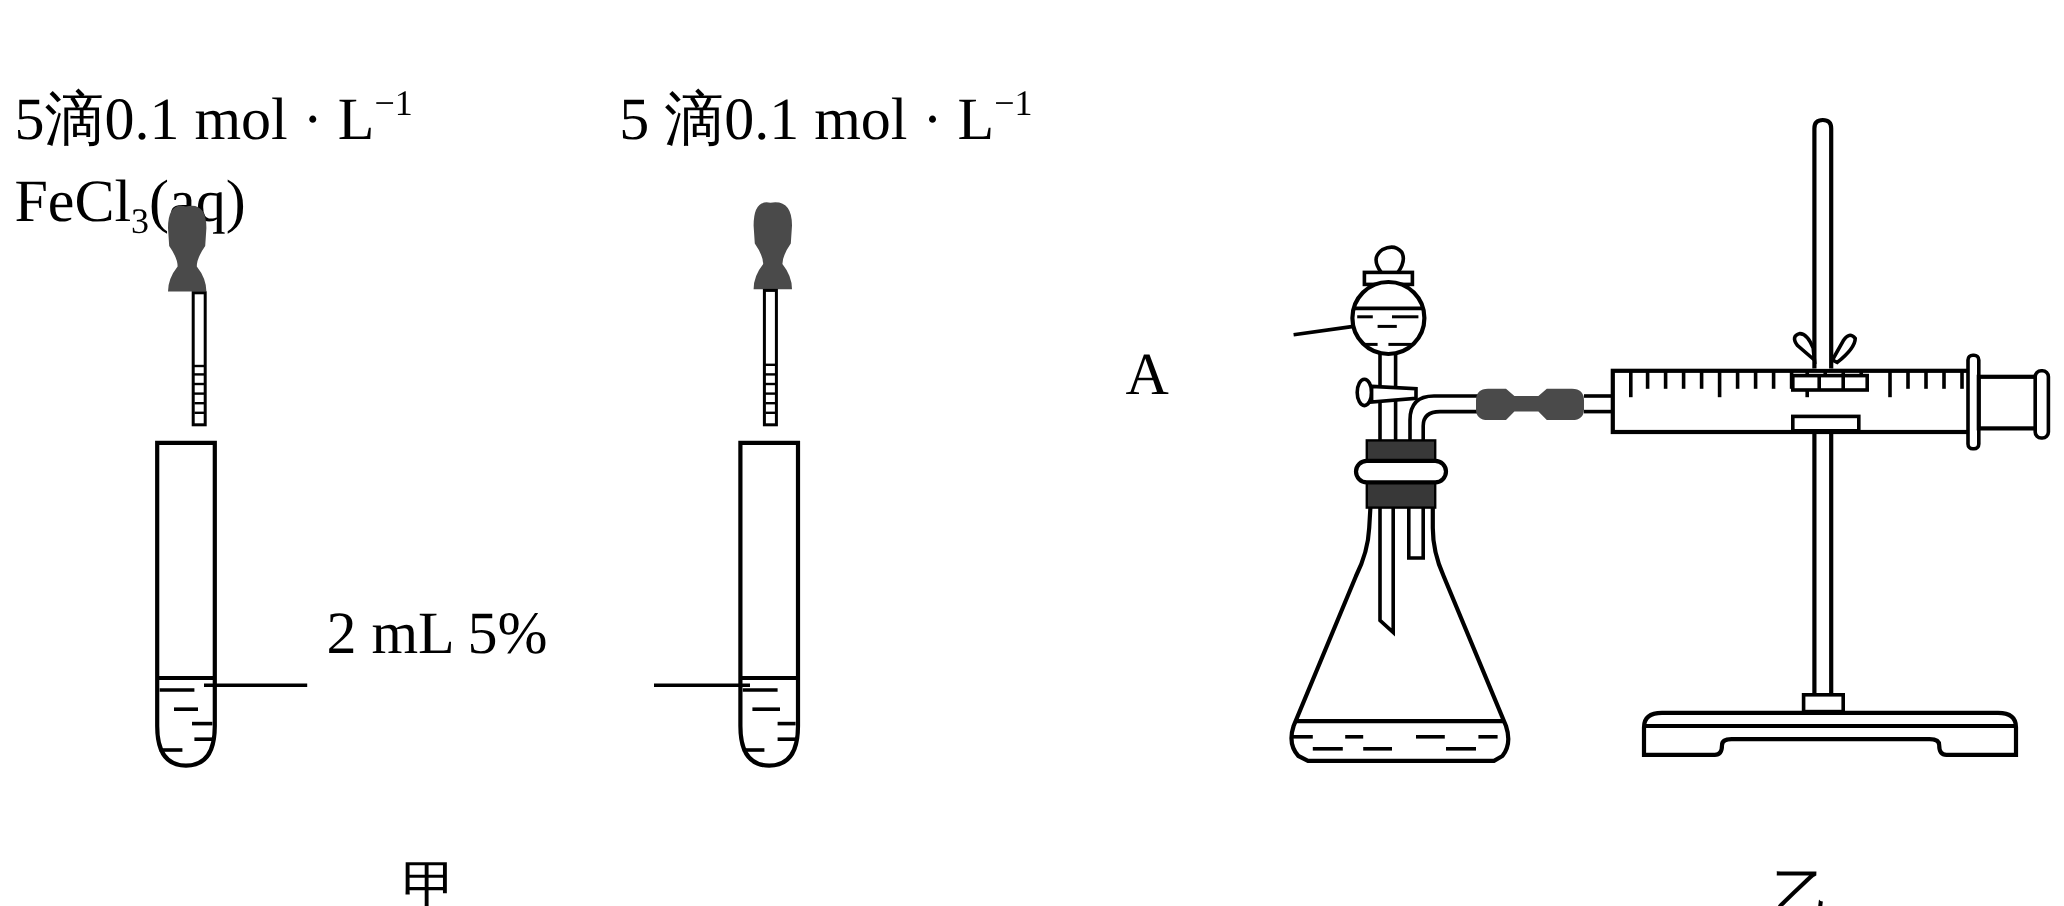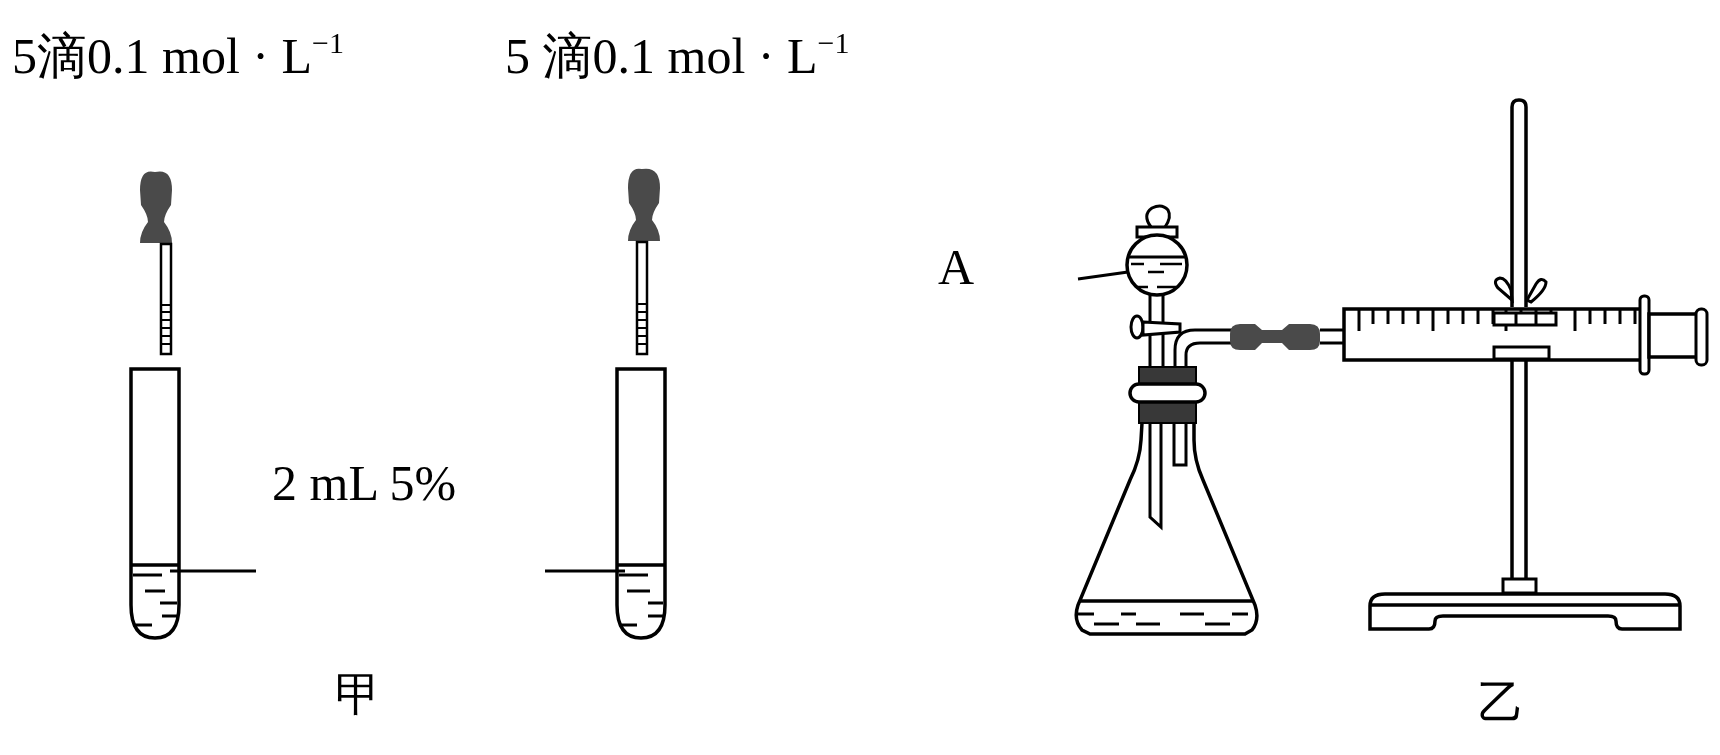--- a/index.html
+++ b/index.html
@@ -1,31 +1,32 @@
 <!DOCTYPE html>
 <html><head>
 <meta charset="utf-8">
 <style>
   html, body { margin: 0; padding: 0; background: #ffffff; }
   #canvas { position: relative; width: 1720px; height: 755px; overflow: hidden; background: #ffffff; }
-  .lbl { position: absolute; font-family: "Liberation Serif", "DejaVu Serif", serif; color: #000; white-space: nowrap; line-height: 1; }
+  .lbl { position: absolute; font-family: "Liberation Serif", "DejaVu Serif", serif; color: #000; white-space: nowrap; line-height: 1; margin-top: 44px; }
   .big { font-size: 50px; }
   .sub { font-size: 30px; vertical-align: -10px; }
   .sup { font-size: 30px; vertical-align: 20px; }
   .cap { font-size: 46px; }
   svg { position: absolute; left: 0; top: 0; }
 </style>
 </head>
 <body>
 
 <div id="canvas">
 
   <div class="lbl big" style="left:12px;top:28px;"><span>5滴0.1 mol · L</span><span class="sup">−1</span></div>
+  <div class="lbl big" style="left:12px;top:98px;"><span>FeCl</span><span class="sub">3</span><span>(aq)</span></div>
 
-  <div class="lbl big" style="left:505px;top:28px;font-family:Liberation Serif, serif;"><span>5 滴0.1 mol · L</span><span class="sup">−1</span></div>
+  <div class="lbl big" style="left:516px;top:28px;font-family:Liberation Serif, serif;"><span>5 滴0.1 mol · L</span><span class="sup">−1</span></div>
 
   <div class="lbl big" style="left:272px;top:458px;text-align:center;"><span>2 mL 5%</span></div>
 
   <div class="lbl cap" style="left:335px;top:672px;">甲</div>
   <div class="lbl cap" style="left:1478px;top:680px;">乙</div>
   <div class="lbl big" style="left:938px;top:242px;">A</div>
 
   <svg width="1720" height="755" viewBox="0 0 1720 755">
 
     <g>

